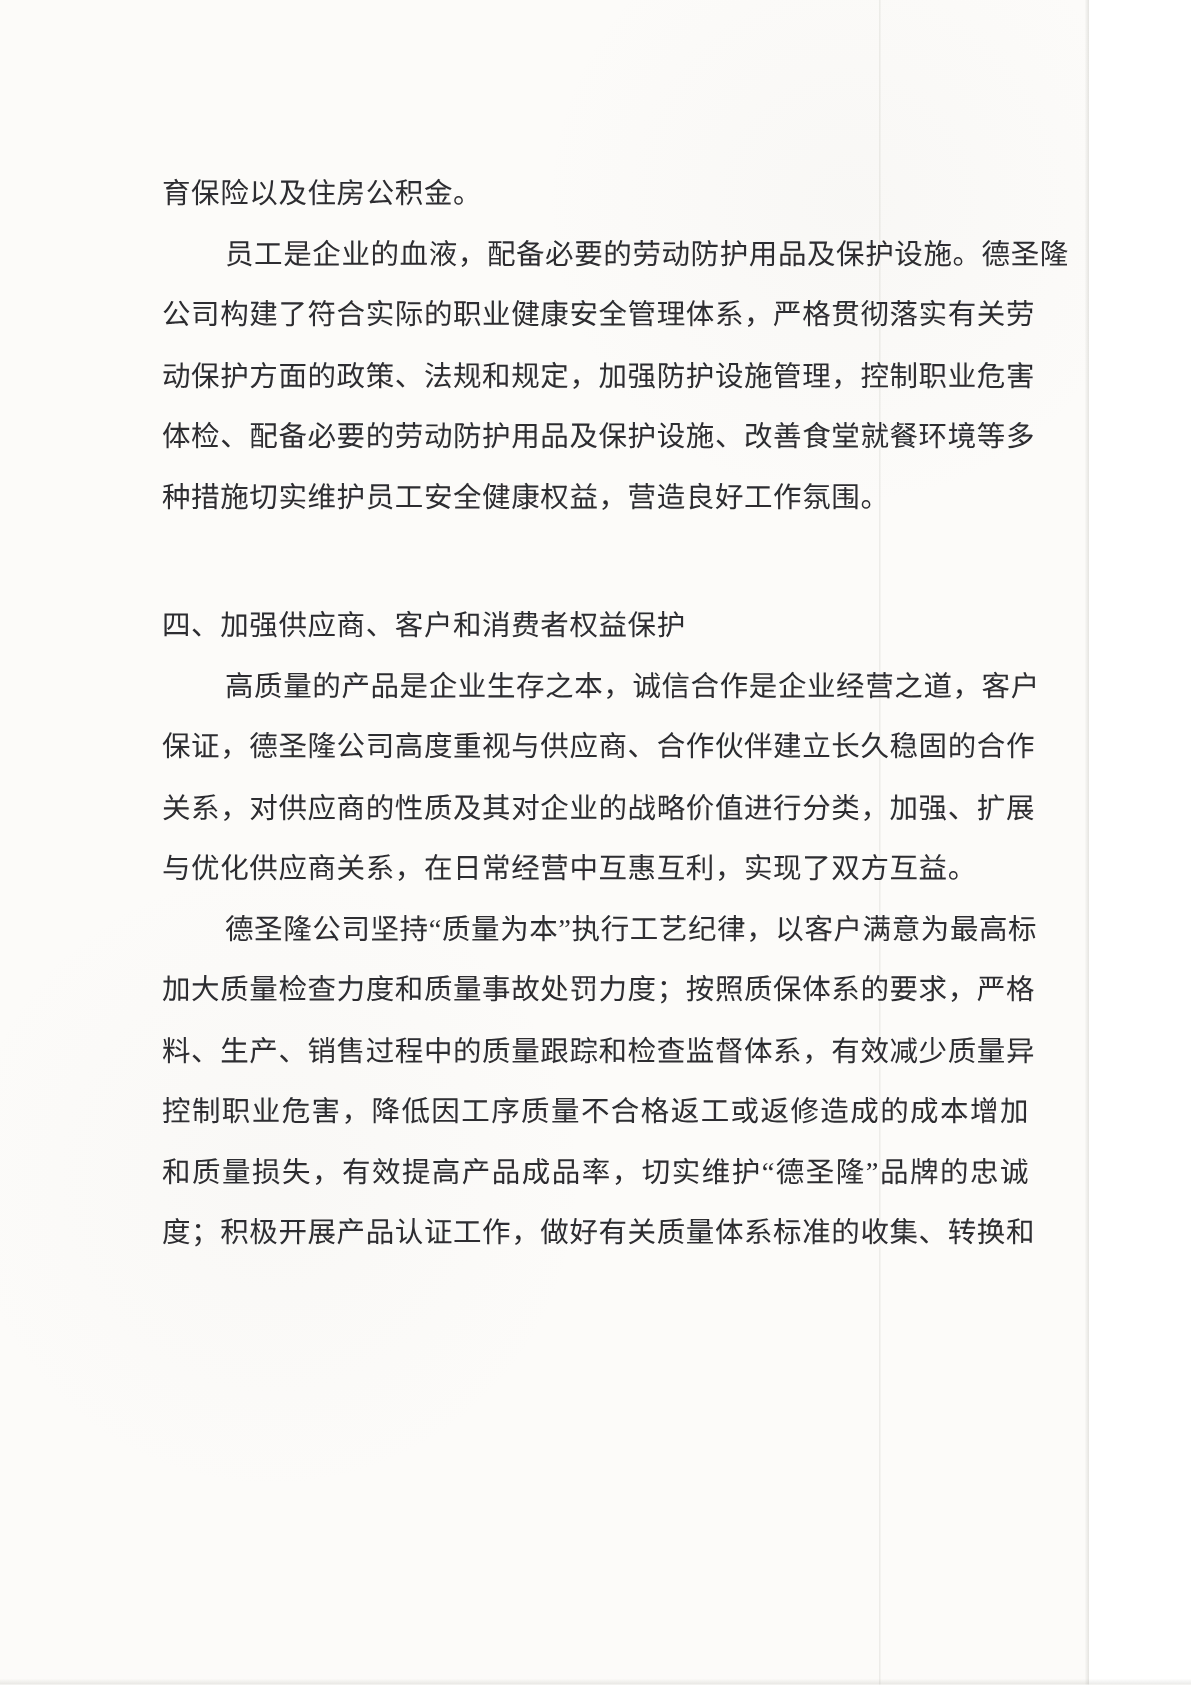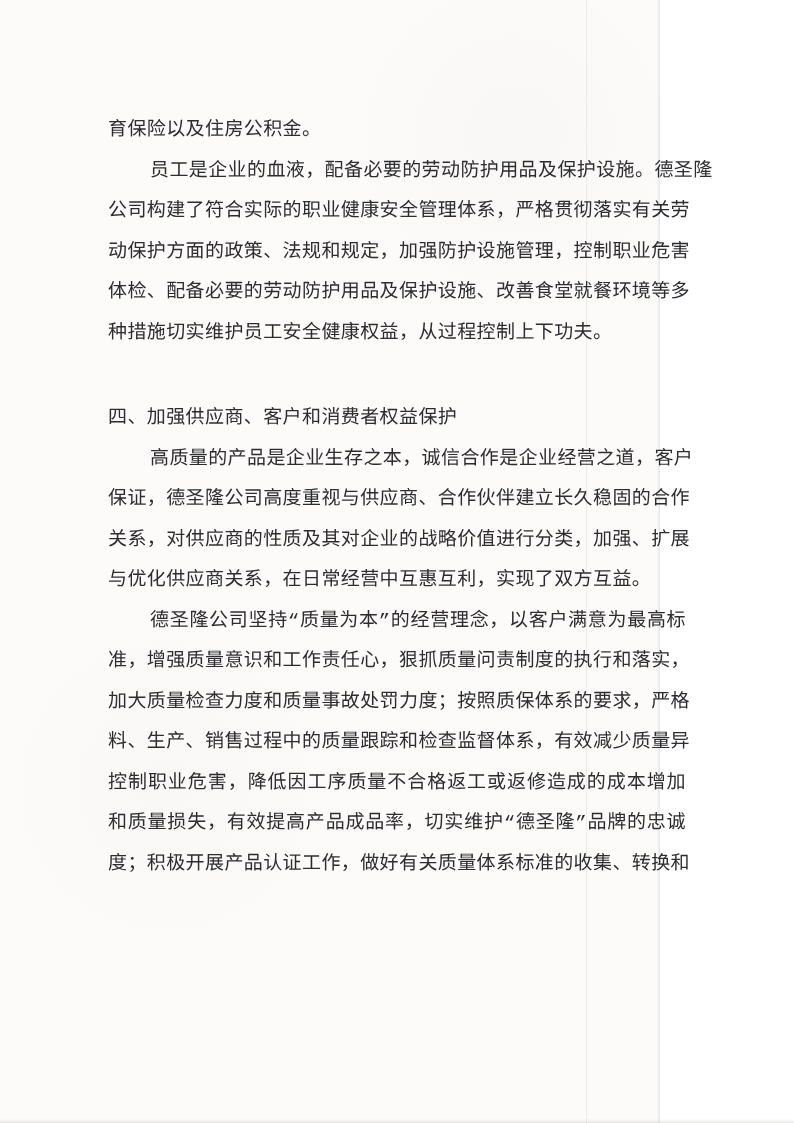--- a/index.html
+++ b/index.html
@@ -8,29 +8,28 @@
   }
   body {
     width: 794px;
     height: 1123px;
     overflow: hidden;
     background: #ffffff;
     font-family: "Liberation Serif", "DejaVu Serif", serif;
   }
   .page {
     position: relative;
-    width: 660px;
+    width: 726px;
     height: 1123px;
     background: #fcfbf9;
     
     background-image:
       radial-gradient(circle at 78% 12%, rgba(190,190,185,0.06), transparent 18%),
       radial-gradient(circle at 25% 70%, rgba(190,190,185,0.05), transparent 22%);
     color: #2d2d31;
-    font-family: Liberation Mono, monospace;
   }
   
   .scan-streak {
     position: absolute;
     left: 586px;
     top: 0;
     width: 1px;
     height: 1123px;
     background: rgba(170,170,162,0.18);
   }
@@ -91,33 +90,32 @@
   <div class="edge-bottom"></div>
 
   <div class="content">
 
     <div class="line last">育保险以及住房公积金。</div>
 
     <div class="line indent">员工是企业的血液，配备必要的劳动防护用品及保护设施。德圣隆</div>
     <div class="line">公司构建了符合实际的职业健康安全管理体系，严格贯彻落实有关劳</div>
     <div class="line">动保护方面的政策、法规和规定，加强防护设施管理，控制职业危害</div>
     <div class="line">体检、配备必要的劳动防护用品及保护设施、改善食堂就餐环境等多</div>
-    <div class="line last">种措施切实维护员工安全健康权益，从过程控制上下功夫。</div>
+    <div class="line last">种措施切实维护员工安全健康权益，营造良好工作氛围。</div>
 
     <div class="section-gap"></div>
 
     <div class="line last heading">四、加强供应商、客户和消费者权益保护</div>
 
     <div class="line indent">高质量的产品是企业生存之本，诚信合作是企业经营之道，客户</div>
     <div class="line">保证，德圣隆公司高度重视与供应商、合作伙伴建立长久稳固的合作</div>
     <div class="line">关系，对供应商的性质及其对企业的战略价值进行分类，加强、扩展</div>
     <div class="line last">与优化供应商关系，在日常经营中互惠互利，实现了双方互益。</div>
 
-    <div class="line indent">德圣隆公司坚持“质量为本”的经营理念，以客户满意为最高标</div>
-    <div class="line">准，增强质量意识和工作责任心，狠抓质量问责制度的执行和落实，</div>
+    <div class="line indent">德圣隆公司坚持“质量为本”执行工艺纪律，以客户满意为最高标</div>
     <div class="line">加大质量检查力度和质量事故处罚力度；按照质保体系的要求，严格</div>
     <div class="line">料、生产、销售过程中的质量跟踪和检查监督体系，有效减少质量异</div>
     <div class="line">控制职业危害，降低因工序质量不合格返工或返修造成的成本增加</div>
     <div class="line">和质量损失，有效提高产品成品率，切实维护“德圣隆”品牌的忠诚</div>
     <div class="line">度；积极开展产品认证工作，做好有关质量体系标准的收集、转换和</div>
 
   </div>
 </div>
 
 </body></html>

